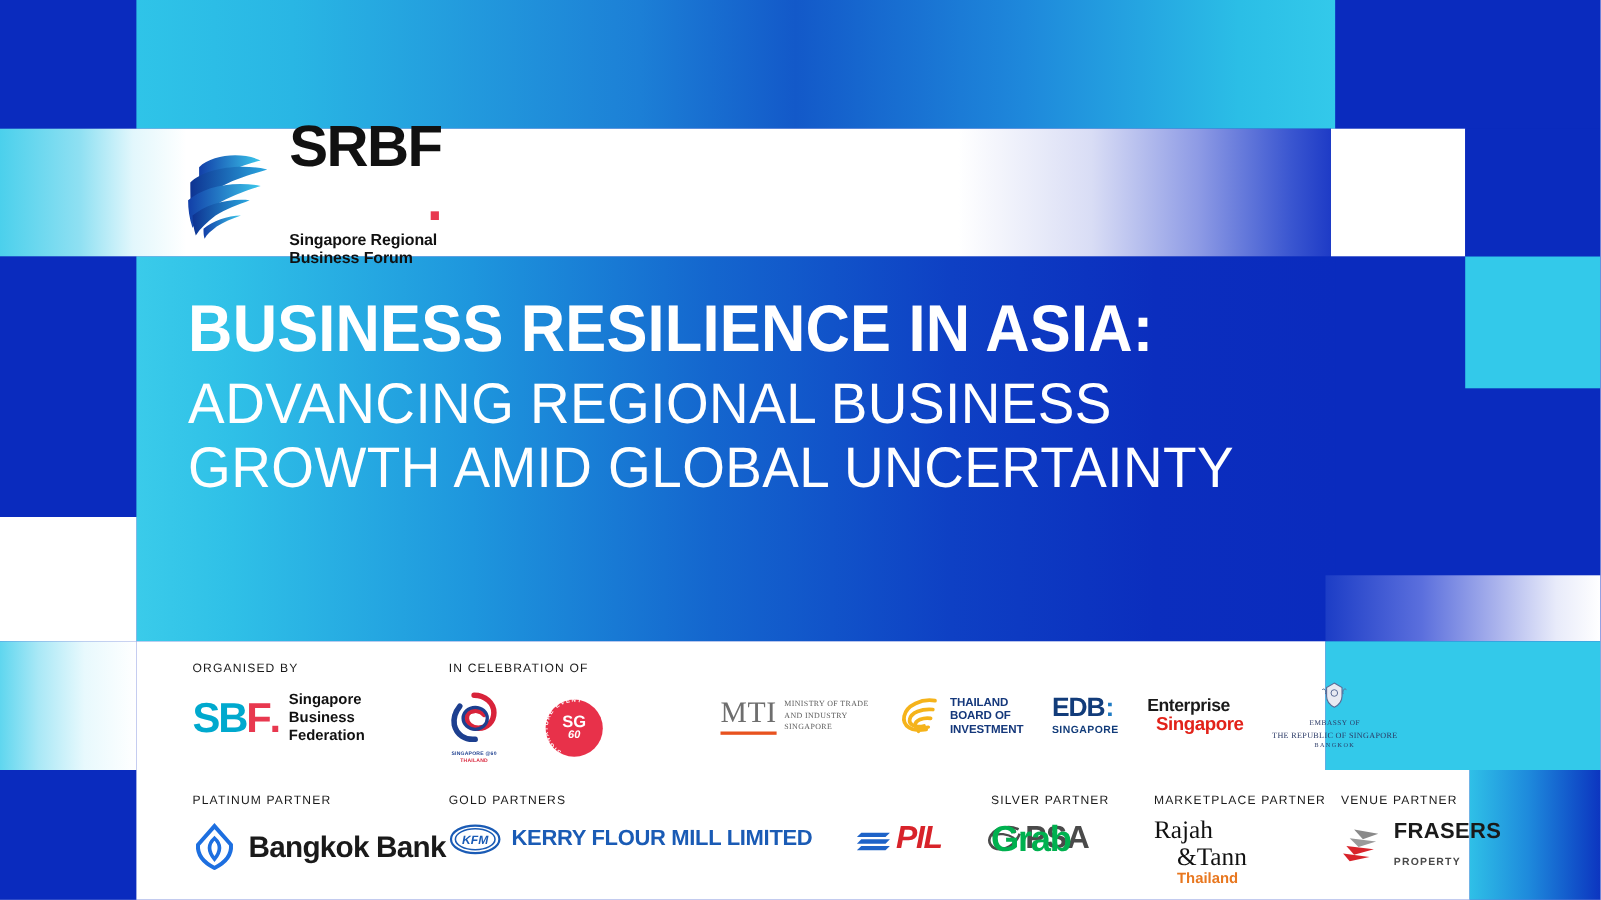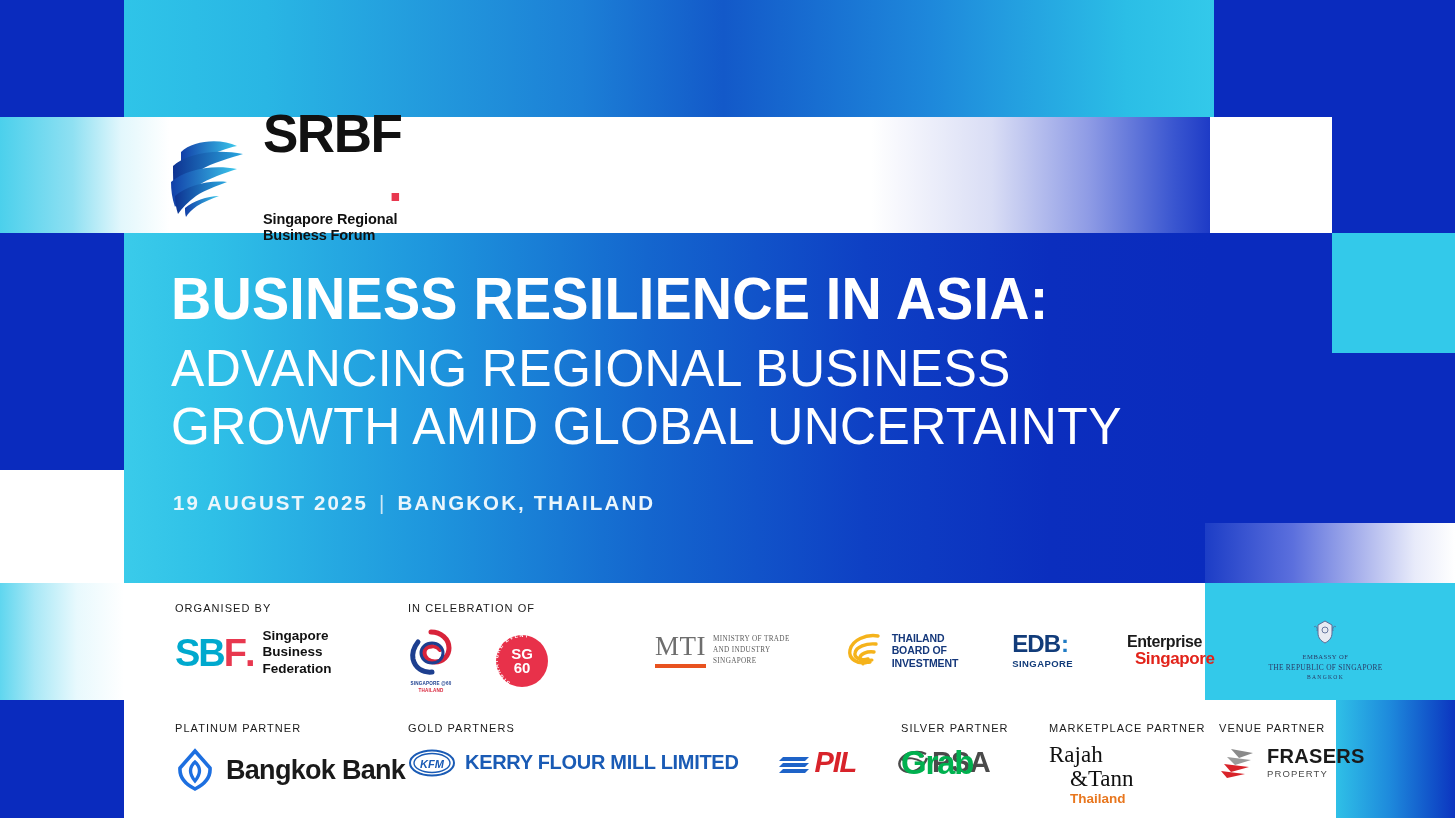--- a/index.html
+++ b/index.html
@@ -96,21 +96,21 @@
       display:flex; align-items:center; }
   .sbf-sb { color:#00A9CE; }
   .sbf-f  { color:#E8384F; }
   .sbf-words { font-size:13.5px; font-weight:700; color:#111; line-height:1.22; }
 
   
   .sg-swirl { width:46px; height:48px; }
   .sg60 { width:52px; height:52px; border-radius:50%; background:#E8314A; color:#fff;
       display:flex; flex-direction:column; align-items:center; justify-content:center;
       font-weight:800; line-height:0.92; position:relative; margin-left:42px; }
-  .sg60 .sg-a { font-size:15px; } .sg60 .sg-b { font-size:15px; }
+  .sg60 .sg-a { font-size:15px; } .sg60 .sg-b { font-size:10px;font-style:italic; }
   .sg60 .ring { position:absolute; inset:-1px; border-radius:50%; }
 
   
   .mti { display:flex; align-items:center; gap:7px; }
   .mti-letters { font-family:"Liberation Serif", serif; font-size:27px; color:#6E6E6E;
       letter-spacing:0.5px; line-height:1; }
   .mti-bar { height:3.5px; background:#E8521F; margin-top:4px; width:100%; }
   .mti-words { font-family:"Liberation Serif", serif; font-size:7.2px; color:#5C5C5C;
       line-height:1.52; letter-spacing:0.35px; }
 
@@ -157,21 +157,21 @@
   
   .rt { font-family:"Liberation Serif", serif; line-height:1.0; }
   .rt-1 { font-size:23px; color:#111; }
   .rt-2 { font-size:23px; color:#111; margin-left:21px; margin-top:1px; }
   .rt-3 { font-size:13.5px; color:#E8771F; margin-left:21px; margin-top:2px;
       font-family:"Liberation Sans", sans-serif; font-weight:600; }
 
   
   .fras { display:flex; align-items:center; gap:8px; }
   .fras-1 { font-size:20px; font-weight:700; color:#1A1A1A; letter-spacing:0.3px; line-height:1; }
-  .fras-2 { font-size:9.5px; font-weight:400; color:#4A4A4A; letter-spacing:1.1px; margin-top:2px; }
+  .fras-2 { font-size:9.5px; font-weight:700; color:#4A4A4A; letter-spacing:1.1px; margin-top:12px; }
 </style>
 </head>
 <body>
 
 <div class="stage">
 
   <div class="bg"></div>
   <div class="blk top-left-blue"></div>
   <div class="blk top-center-grad"></div>
   <div class="blk top-right-blue"></div>
@@ -223,25 +223,20 @@
         <div>Business Forum</div>
       </div>
     </div>
   </div>
 
   <div class="hero-text">
     <div class="hero-l1">BUSINESS RESILIENCE IN ASIA:</div>
     <div class="hero-l2">ADVANCING REGIONAL BUSINESS</div>
     <div class="hero-l3">GROWTH AMID GLOBAL UNCERTAINTY</div>
   </div>
-  <div class="hero-meta">
-    <span>19 AUGUST 2025</span>
-    <span class="sep">|</span>
-    <span>BANGKOK, THAILAND</span>
-  </div>
 
   <div class="sp-group g-org">
     <div class="sp-label">ORGANISED BY</div>
     <div class="logos">
       <div class="sbf">
         <div class="sbf-mark">
           <span class="sbf-sb">SB</span>
             <span class="sbf-f">F</span>
             <span class="sbf-f">.</span>
         </div>
@@ -281,21 +276,21 @@
             </defs>
           <text font-size="5.4" font-weight="700" fill="#ffffff" letter-spacing="1.3">
             <textPath href="#rp" startOffset="8%">SIGNATURE EVENT</textPath>
           </text>
         </svg>
       </div>
     </div>
   </div>
 
   <div class="sp-group g-supp">
-    <div class="logos" style="gap:54px; margin-top:17px;">
+    <div class="logos" style="gap:26px; margin-top:17px;">
 
       <div class="mti">
         <div>
           <div class="mti-letters">MTI</div>
           <div class="mti-bar"></div>
         </div>
         <div class="mti-words">
           <div>MINISTRY OF TRADE</div>
           <div>AND INDUSTRY</div>
           <div>SINGAPORE</div>

